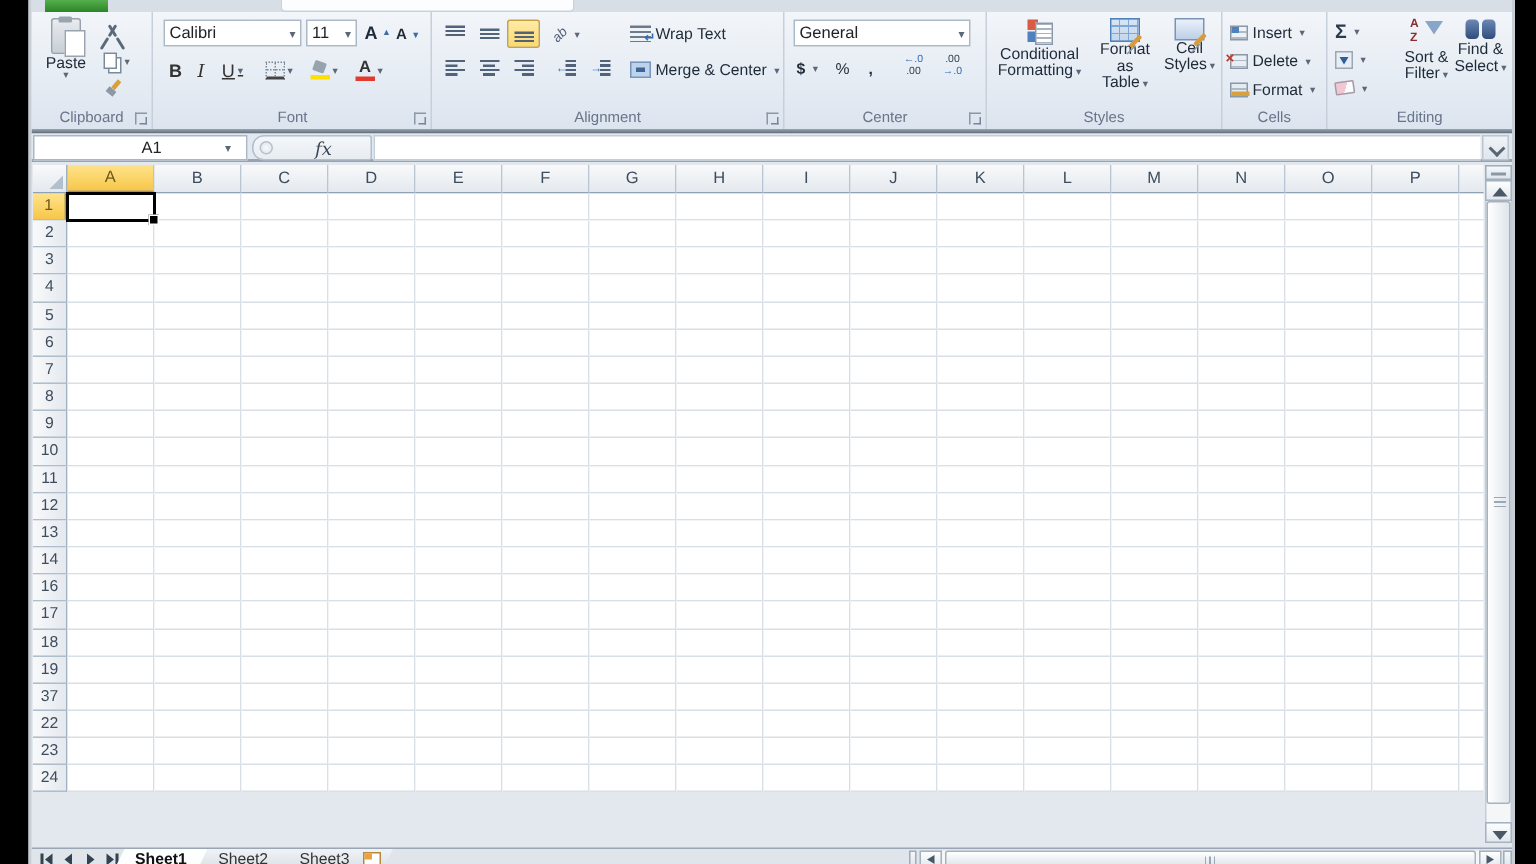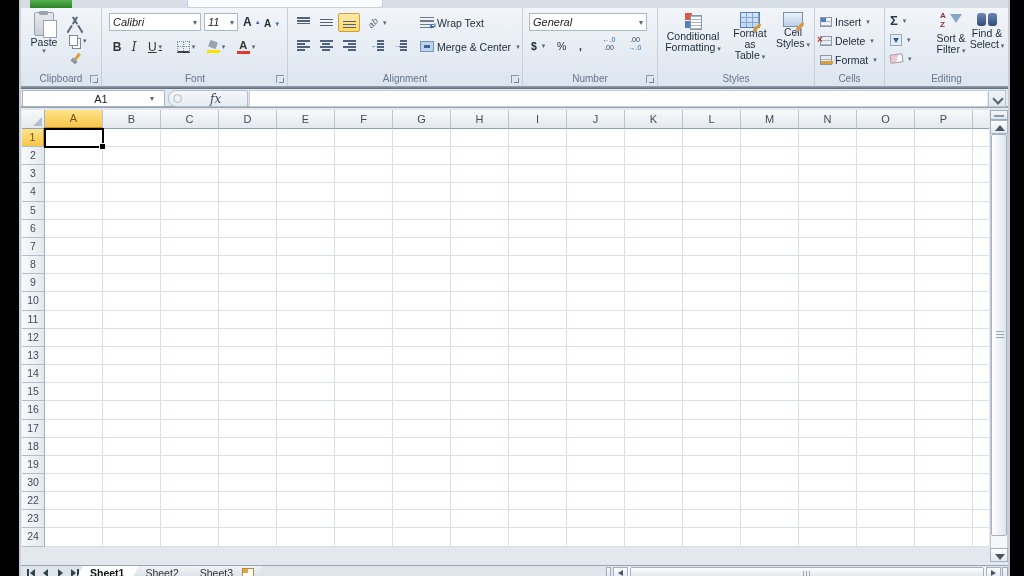--- a/index.html
+++ b/index.html
@@ -24,21 +24,21 @@
   .lnch { position:absolute; right:3px; bottom:3px; width:8px; height:8px;
     border-left:1px solid #8A97A6; border-top:1px solid #8A97A6; }
   .lnch::after { content:""; position:absolute; right:0; bottom:0; width:4px; height:4px;
     border-right:1px solid #77859A; border-bottom:1px solid #77859A; }
   .sbtn { position:absolute; display:flex; align-items:center; gap:3px; height:17px;
     font-size:10.5px; color:#1E2A38; white-space:nowrap; }
   .dd::after { content:"▾"; font-size:7px; color:#5C6878; margin-left:2px; }
   .dar { font-size:7px; color:#5C6878; line-height:5px; }
   .combo { position:absolute; background:#fff; border:1px solid #ABB8C6; font-size:11px;
     color:#222; display:flex; align-items:center; padding:0 3px; }
-  .combo .cval { flex:1;font-style:italic; }
+  .combo .cval { flex:1; }
   .combo::after { content:"▾"; font-size:8px; color:#5C6878; }
   .bigbtn { position:absolute; display:flex; flex-direction:column; align-items:center;
     font-size:10.5px; color:#1E2A38; }
 
   
   .paste-i { position:relative; width:20px; height:24px; background:linear-gradient(#E8EBEF,#C9CFD7);
     border:1px solid #98A2AD; border-radius:2px; }
   .paste-i::before { content:""; position:absolute; left:4px; top:-2px; width:9px; height:4px;
     background:#9AA4AF; border-radius:1px; }
   .paste-i::after { content:""; position:absolute; right:-4px; bottom:-3px; width:12px; height:16px;
@@ -351,21 +351,21 @@
         </div>
       <div class="sbtn dd" style="left:8px;top:29px;font-weight:bold">$</div>
       <div class="sbtn" style="left:34px;top:29px">%</div>
       <div class="sbtn" style="left:56px;top:29px;font-weight:bold">,</div>
       <div class="decbtn" style="left:74px">
         <b>←.0</b><br>
         <span>.00</span></div>
       <div class="decbtn" style="left:100px">
         <span>.00</span><br>
         <b>→.0</b></div>
-      <div class="glabel">Number</div>
+      <div class="glabel">Center</div>
       <span class="lnch"></span>
     </div>
 
     <div class="group" style="left:637px;width:157px">
       <div class="bigbtn" style="left:2px;top:4px;width:66px">
         <span class="cf-i"></span>
         <div class="two-line"><span>Conditional</span><br>
         <span class="dd">Formatting</span></div>
         </div>
       <div class="bigbtn" style="left:70px;top:4px;width:44px">
@@ -732,40 +732,20 @@
         <div class="cell"></div>
         <div class="cell"></div>
         <div class="cell"></div>
         <div class="cell"></div>
         <div class="cell"></div>
         <div class="cell"></div>
         <div class="cell"></div>
         <div class="cell fill"></div>
       </div>
       <div class="gr">
-        <div class="rh">15</div>
-        <div class="cell"></div>
-        <div class="cell"></div>
-        <div class="cell"></div>
-        <div class="cell"></div>
-        <div class="cell"></div>
-        <div class="cell"></div>
-        <div class="cell"></div>
-        <div class="cell"></div>
-        <div class="cell"></div>
-        <div class="cell"></div>
-        <div class="cell"></div>
-        <div class="cell"></div>
-        <div class="cell"></div>
-        <div class="cell"></div>
-        <div class="cell"></div>
-        <div class="cell"></div>
-        <div class="cell fill"></div>
-      </div>
-      <div class="gr">
         <div class="rh">16</div>
         <div class="cell"></div>
         <div class="cell"></div>
         <div class="cell"></div>
         <div class="cell"></div>
         <div class="cell"></div>
         <div class="cell"></div>
         <div class="cell"></div>
         <div class="cell"></div>
         <div class="cell"></div>
@@ -832,21 +812,21 @@
         <div class="cell"></div>
         <div class="cell"></div>
         <div class="cell"></div>
         <div class="cell"></div>
         <div class="cell"></div>
         <div class="cell"></div>
         <div class="cell"></div>
         <div class="cell fill"></div>
       </div>
       <div class="gr">
-        <div class="rh">30</div>
+        <div class="rh">37</div>
         <div class="cell"></div>
         <div class="cell"></div>
         <div class="cell"></div>
         <div class="cell"></div>
         <div class="cell"></div>
         <div class="cell"></div>
         <div class="cell"></div>
         <div class="cell"></div>
         <div class="cell"></div>
         <div class="cell"></div>

